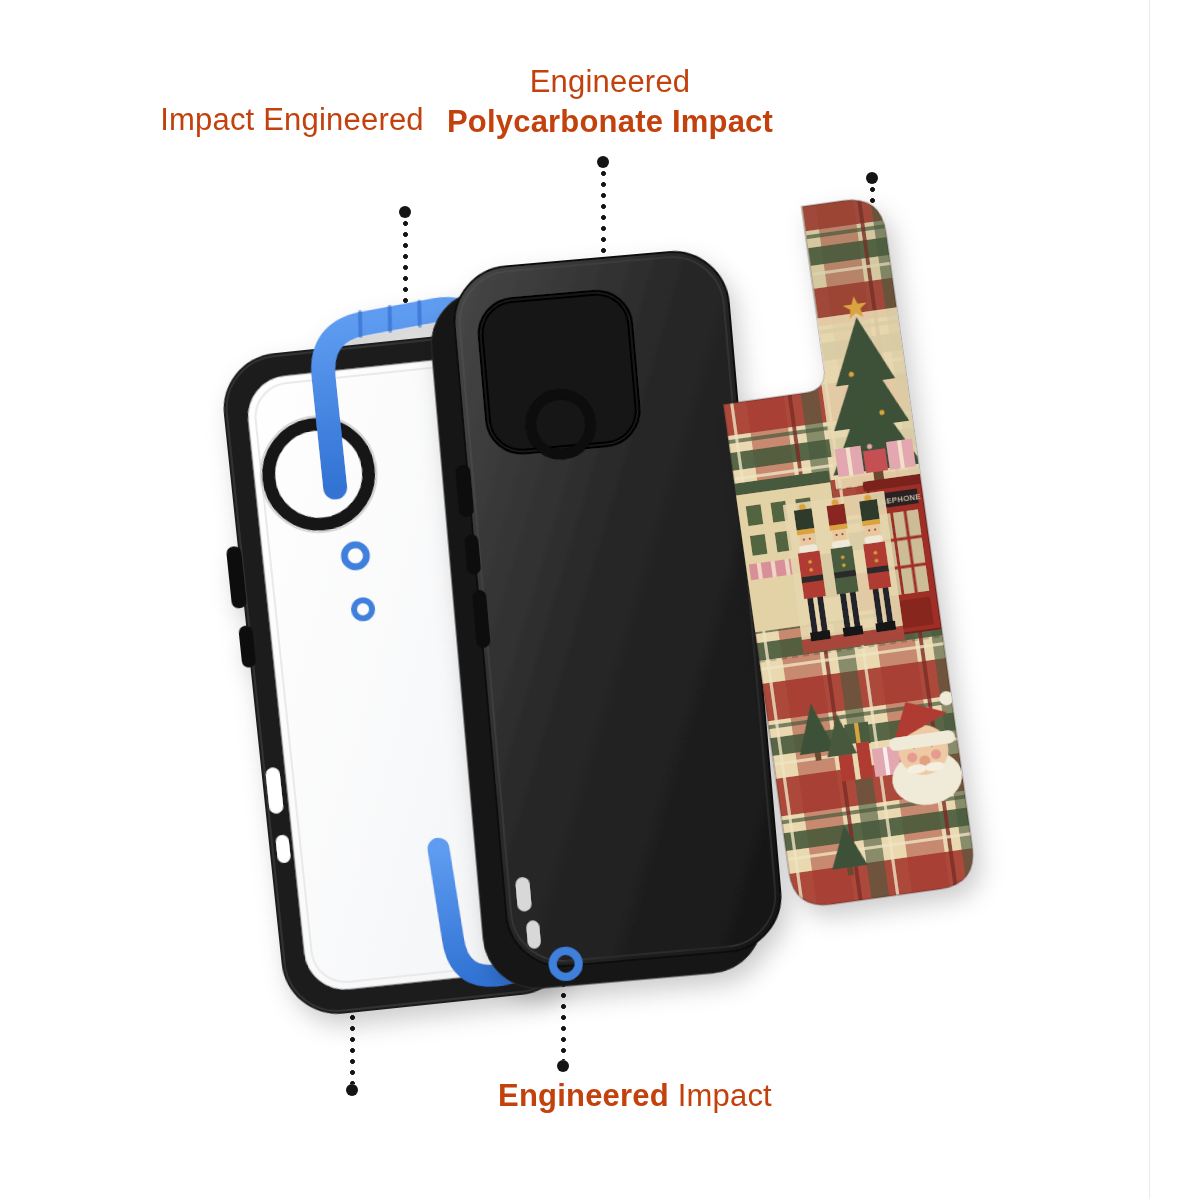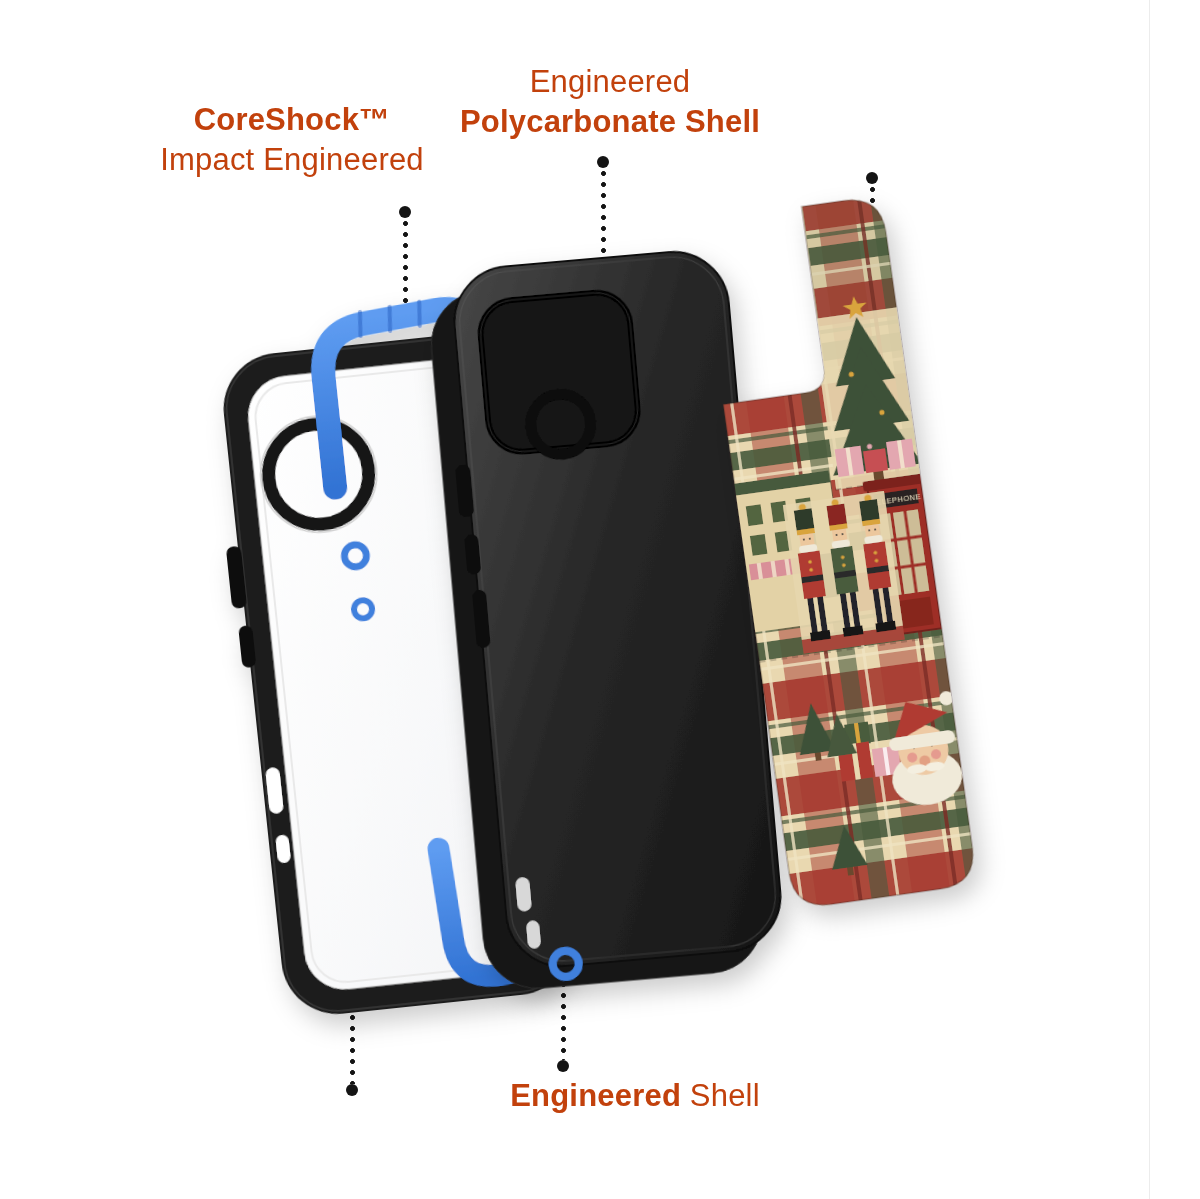--- a/index.html
+++ b/index.html
@@ -28,36 +28,35 @@
 
   .scene-svg { position:absolute; left:0; top:0; }
   .edge-rule { position:absolute; left:1149px; top:0; width:1px; height:1199px; background:#ececec; }
 </style>
 </head>
 <body>
 
 <div class="stage">
 
   <div class="callout" style="left:92px; top:100px; width:400px;">
-    <span class="line bold">CoreShock™</span>
     <span class="line">Impact Engineered</span>
   </div>
 
   <div class="callout" style="left:410px; top:62px; width:400px;">
     <span class="line">Engineered</span>
-    <span class="line bold">Polycarbonate Shell</span>
+    <span class="line bold">Polycarbonate Impact</span>
   </div>
 
   <div class="callout" style="left:785px; top:76px; width:400px;">
   </div>
 
 
   <div class="callout" style="left:435px; top:1076px; width:400px;">
     <b>Engineered</b>
-    <span>Shell</span>
+    <span>Impact</span>
   </div>
 
   <div class="leader" style="left:399px; top:206px; height:108px;">
     <span class="leader-dot"></span>
     <span class="leader-line"></span>
   </div>
   <div class="leader" style="left:597px; top:156px; height:98px;">
     <span class="leader-dot"></span>
     <span class="leader-line"></span>
   </div>

